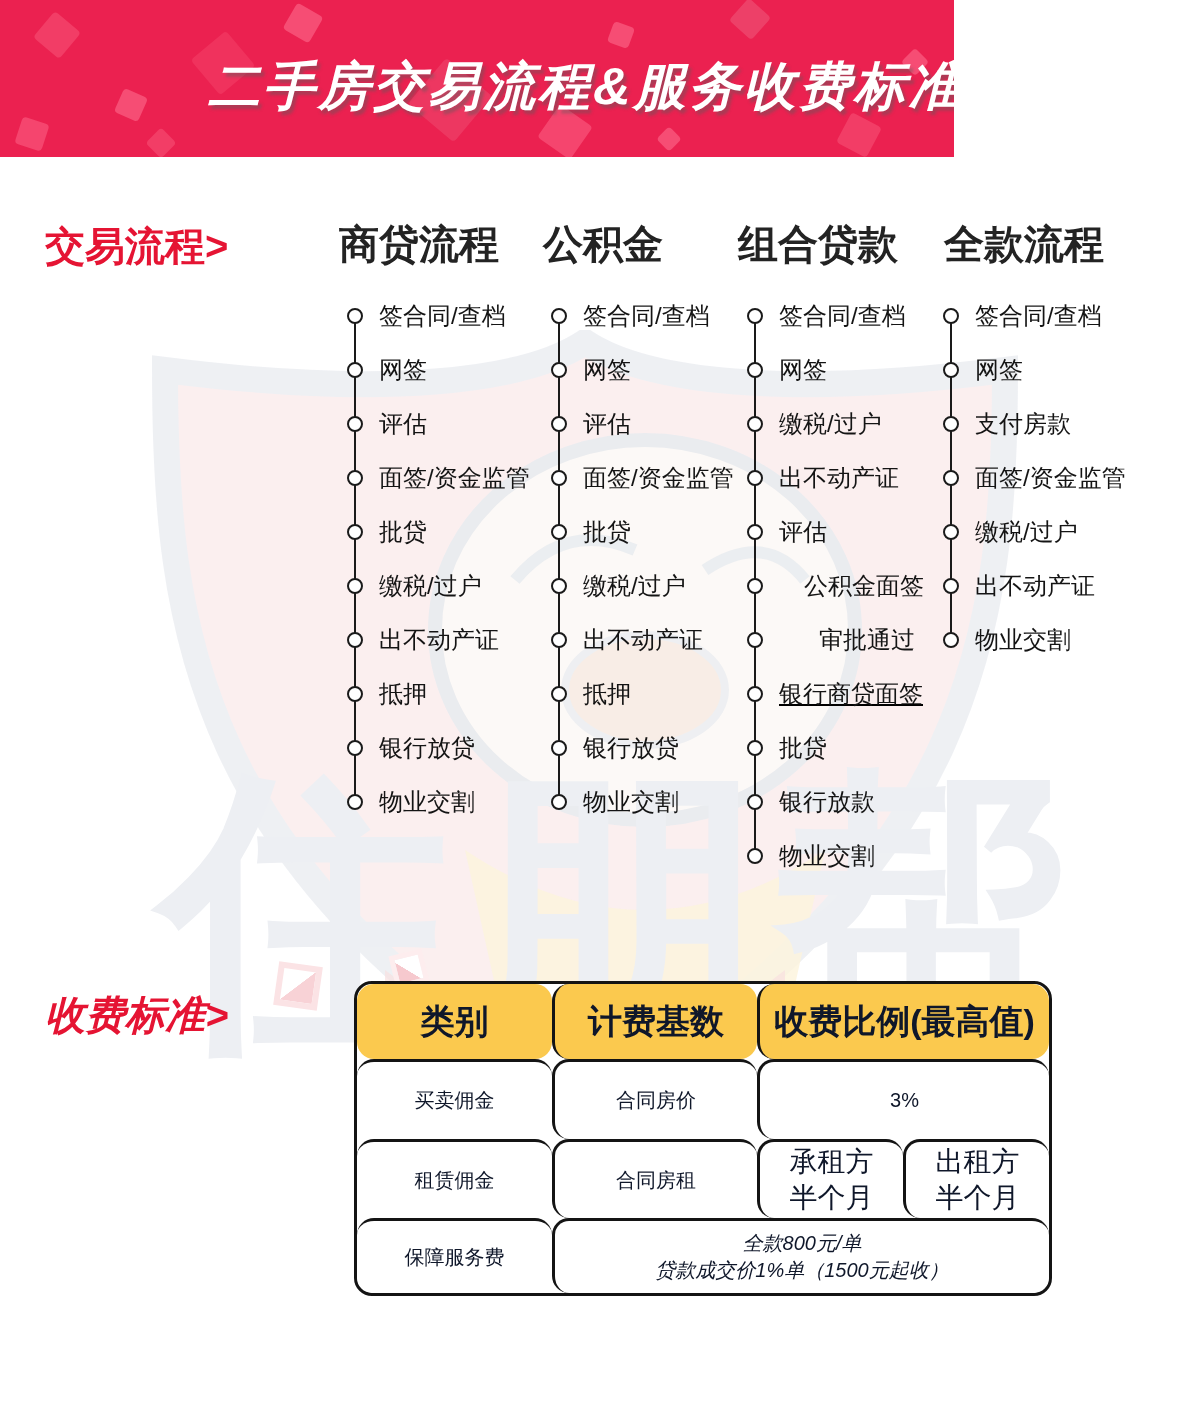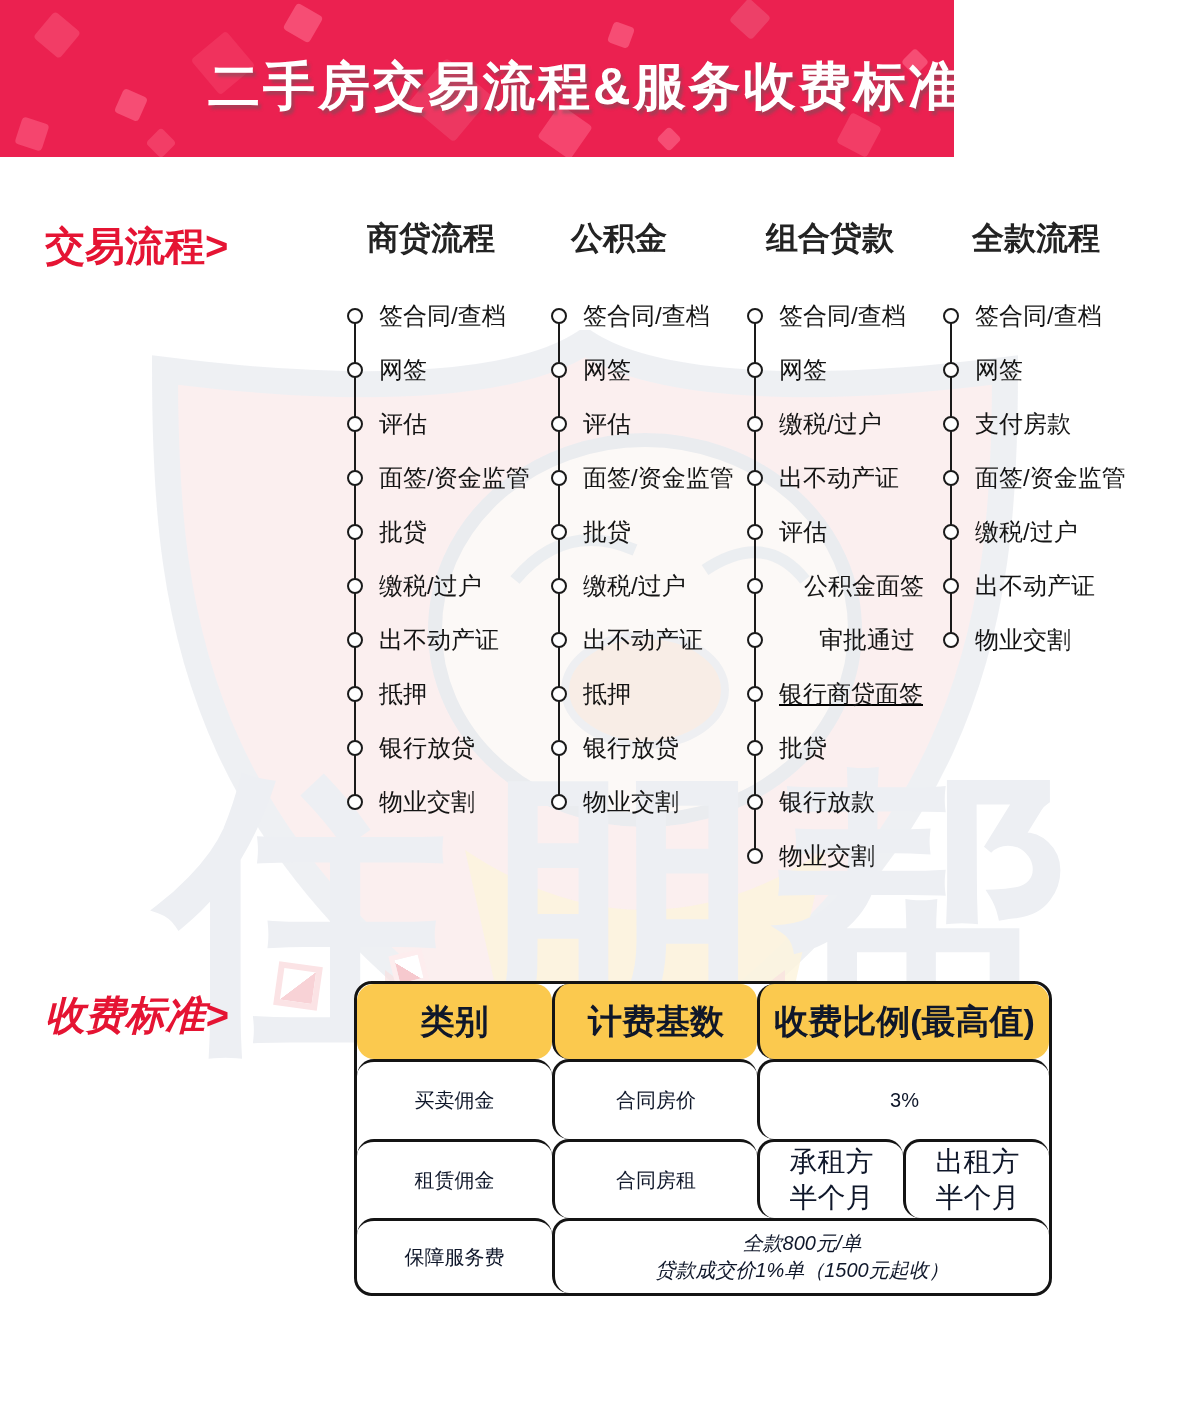--- a/index.html
+++ b/index.html
@@ -6,21 +6,21 @@
   body { background:#ffffff; }
   .page {
     position:relative; width:1200px; height:1411px; overflow:hidden;
     background:#ffffff;
     font-family:"Liberation Sans","DejaVu Sans",sans-serif;
   }
 
   
   .banner {
     position:absolute; left:0; top:0; width:954px; height:157px;
-    background:#EB2150; overflow:hidden; z-index:5;
+    background:#EB2150; overflow:hidden; z-index:5;font-style:italic;
   }
   .cf { position:absolute; border-radius:4px; }
   .banner-title {
     position:absolute; left:208px; top:52px;
     font-size:52px; font-weight:bold; color:#ffffff; letter-spacing:3px;
     text-shadow:3px 4px 3px rgba(90,90,90,0.45);
     white-space:nowrap;
   }
   .logo { position:absolute; left:1030px; top:22px; width:110px; height:122px; }
 
@@ -35,21 +35,21 @@
   .mini-cf.red1 { background:linear-gradient(135deg,#ffffff 49%, #F8D2D6 50%); border:6px solid #FBE3E5; }
   .mini-cf.red2 { background:linear-gradient(225deg,#ffffff 55%, #F6C9CE 56%); border:5px solid #FDEDEE; }
 
   
   .section-label {
     position:absolute; z-index:2;
     font-size:40px; font-weight:bold; color:#E51433; white-space:nowrap;
   }
   .col-title {
     position:absolute; top:217px; z-index:2;
-    font-size:32px; font-weight:bold; color:#232323; white-space:nowrap;margin-left:28px;
+    font-size:40px; font-weight:bold; color:#232323; white-space:nowrap;
   }
   .timeline { position:absolute; top:316px; z-index:2; }
   .tl-line {
     position:absolute; left:6.75px; top:0; width:2.5px; background:#1a1a1a;
   }
   .step {
     position:absolute; left:0; transform:translateY(-50%);
     display:flex; align-items:center; white-space:nowrap;
   }
   .dot {

